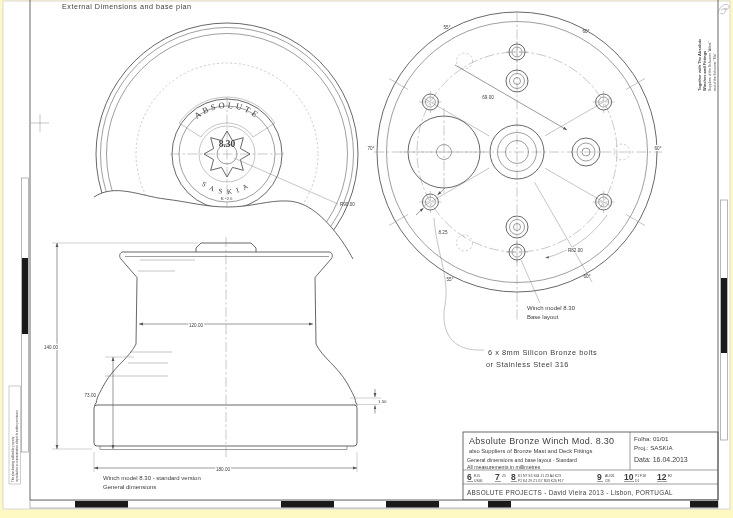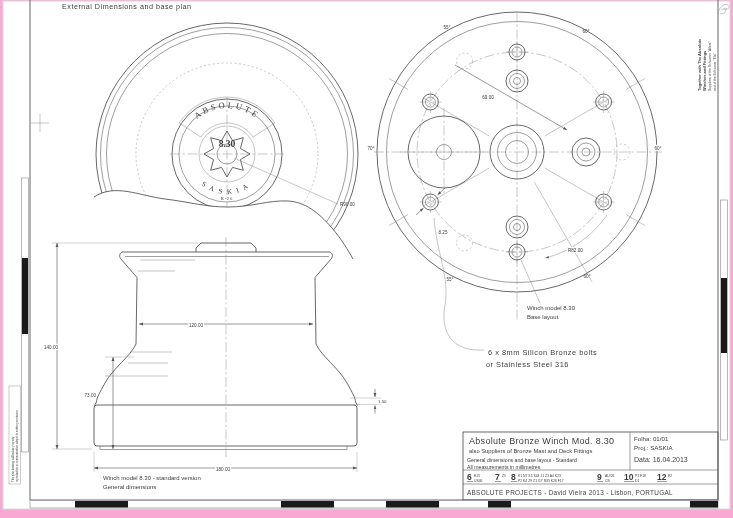--- a/index.html
+++ b/index.html
@@ -1,17 +1,17 @@
 <!DOCTYPE html>
 <html><head>
 <meta charset="utf-8">
 <style>
   html,body{margin:0;padding:0;background:#ebebeb;}
   #stage{position:relative;width:733px;height:518px;overflow:hidden;
-         font-family:"Liberation Sans",sans-serif;background:#f9a8d4;}
+         font-family:"Liberation Sans",sans-serif;background:#fef9c3;}
   svg{position:absolute;left:0;top:0;}
   text{fill:#3d3d3d;font-family:"Liberation Sans",sans-serif;}
   .halo{paint-order:stroke;stroke:#fff;stroke-width:2.4px;stroke-linejoin:round;}
   .serif{font-family:"Liberation Serif",serif;}
   .thin{stroke:#8a8a8a;stroke-width:.5;fill:none;}
   .main{stroke:#4d4d4d;stroke-width:.85;fill:none;}
   .med{stroke:#6a6a6a;stroke-width:.65;fill:none;}
   .cl{stroke:#9a9a9a;stroke-width:.55;fill:none;stroke-dasharray:10 2.5 2.5 2.5;}
   .ghost{stroke:#aaa;stroke-width:.6;fill:none;stroke-dasharray:2.2 2.2;}
   .dim{stroke:#555;stroke-width:.6;fill:none;}

